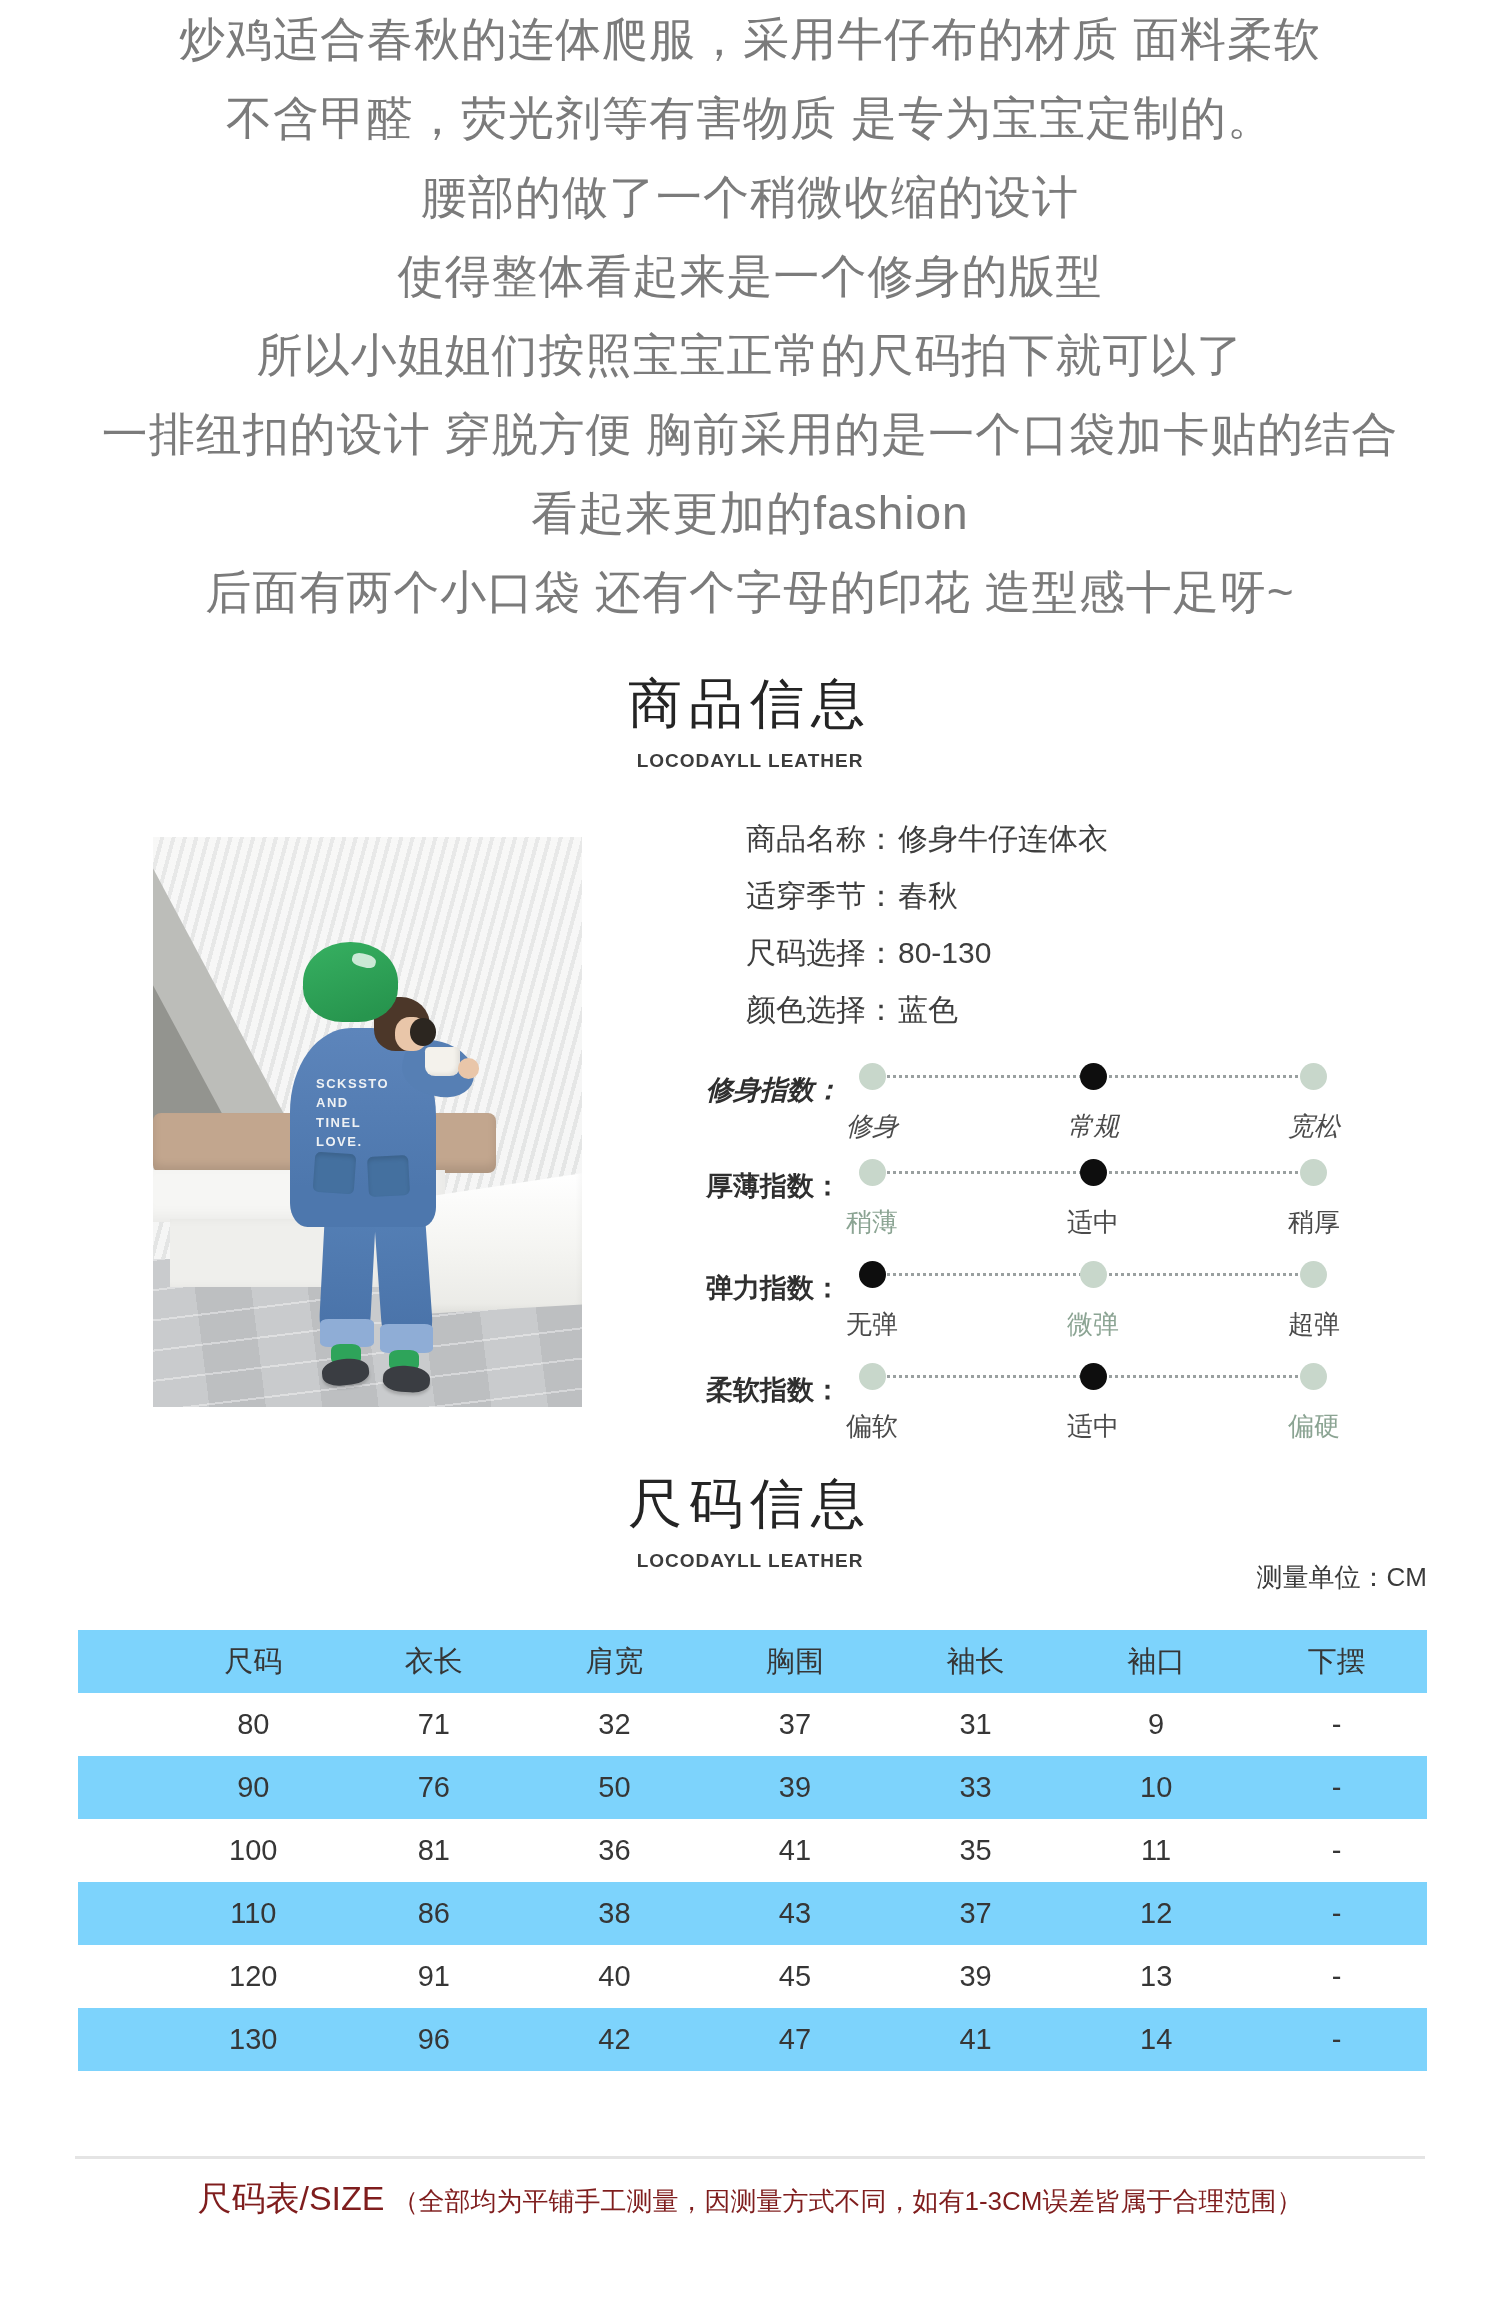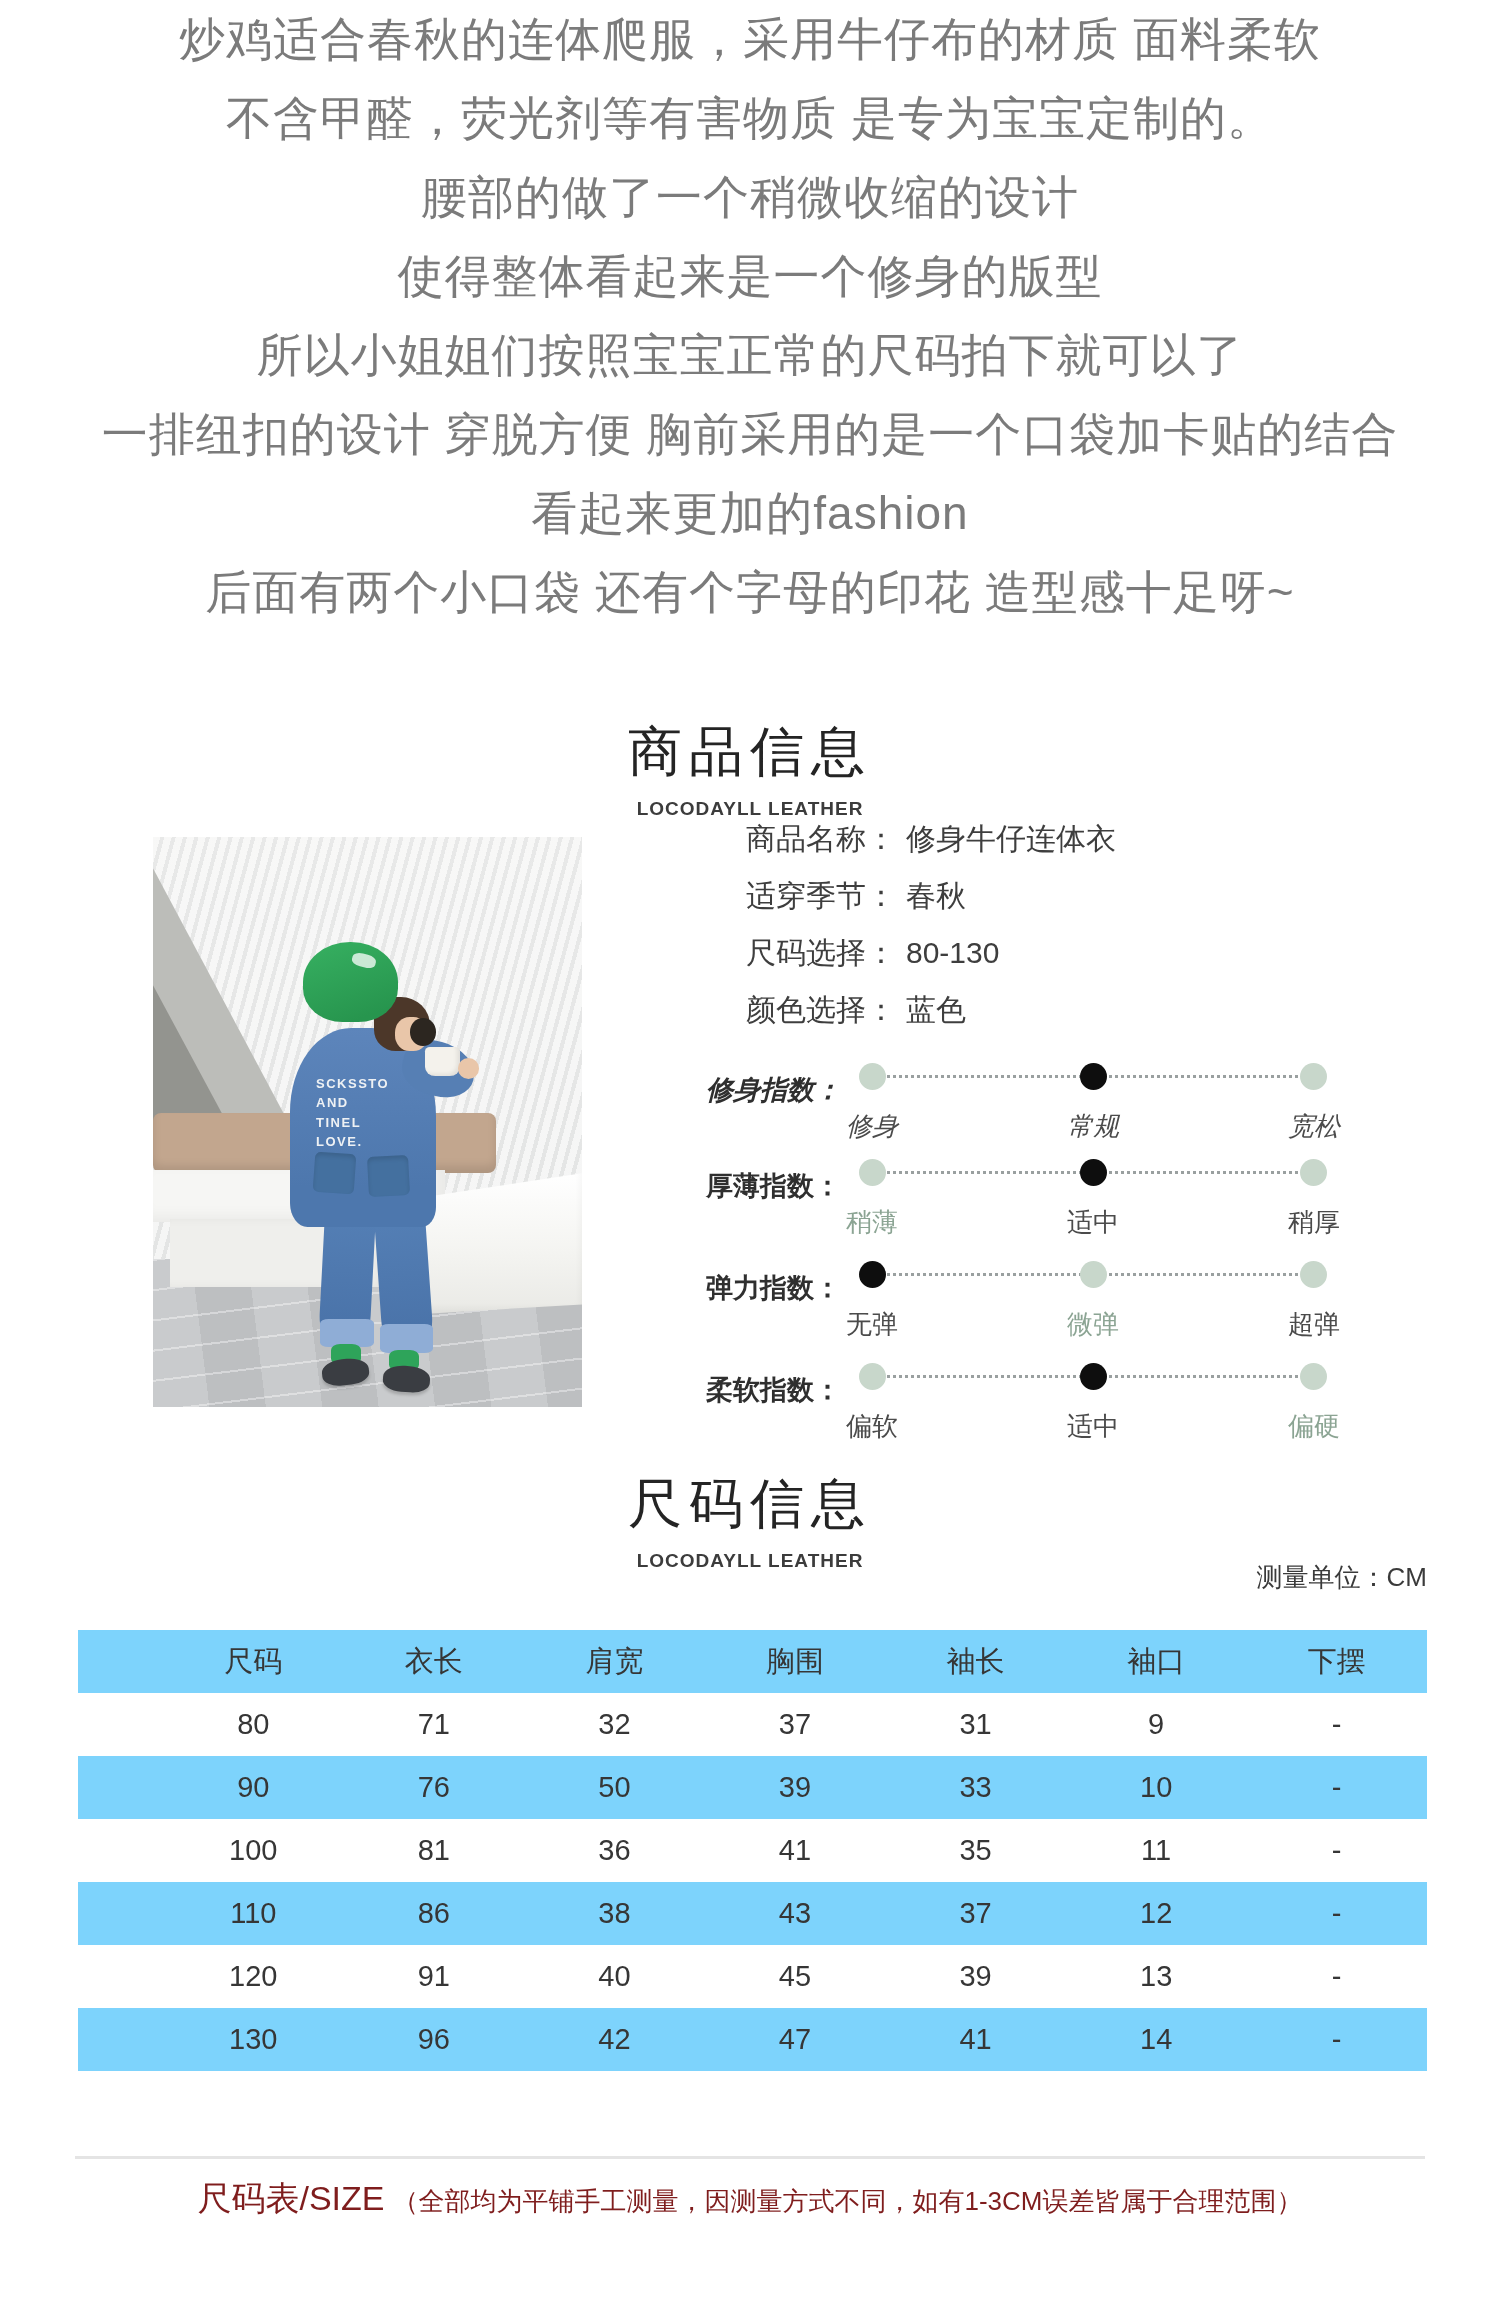--- a/index.html
+++ b/index.html
@@ -11,21 +11,21 @@
   .intro{position:absolute;top:0px;left:0;width:100%;text-align:center;
          color:#7b7b7b;font-size:46px;line-height:79px;letter-spacing:1px;white-space:nowrap;}
   .intro p{margin:0;}
   
   .sec-head{position:absolute;width:100%;text-align:center;}
   .sec-title{margin:0;font-size:54px;font-weight:500;color:#242424;letter-spacing:7px;}
   .sec-sub{margin-top:9px;font-size:19px;font-weight:700;color:#3c3c3c;letter-spacing:1px;}
   
   .fields{position:absolute;left:746px;top:810px;font-size:30px;color:#3e3e3e;}
   .frow{height:57px;line-height:57px;white-space:nowrap;}
-  .fvalue{margin-left:10px;}
+  .fvalue{margin-left:2px;}
   
   .srow{position:absolute;left:706px;display:flex;align-items:flex-start;}
   .slabel{width:132px;font-size:27px;font-weight:700;color:#2f2f2f;line-height:54px;white-space:nowrap;}
   .track{position:relative;width:470px;margin-left:20px;height:92px;}
   .track .line{position:absolute;left:6px;right:6px;top:12px;border-top:3px dotted #9aa0a0;}
   .stop{position:absolute;top:0;transform:translateX(-50%);text-align:center;}
   .dot{display:block;width:27px;height:27px;border-radius:50%;background:#c8d7cb;margin:0 auto;}
   .dot.active{background:#0e0e0e;}
   .opt{display:block;margin-top:19px;font-size:26px;color:#4b4b4b;white-space:nowrap;}
   .opt.green{color:#8ba493;}
@@ -110,21 +110,21 @@
     <p>炒鸡适合春秋的连体爬服，采用牛仔布的材质 面料柔软</p>
     <p>不含甲醛，荧光剂等有害物质 是专为宝宝定制的。</p>
     <p>腰部的做了一个稍微收缩的设计</p>
     <p>使得整体看起来是一个修身的版型</p>
     <p>所以小姐姐们按照宝宝正常的尺码拍下就可以了</p>
     <p>一排纽扣的设计 穿脱方便 胸前采用的是一个口袋加卡贴的结合</p>
     <p>看起来更加的fashion</p>
     <p>后面有两个小口袋 还有个字母的印花 造型感十足呀~</p>
   </section>
 
-  <header class="sec-head" style="top:668px;margin-top:48px;">
+  <header class="sec-head" style="top:668px;">
     <h2 class="sec-title">商品信息</h2>
     <div class="sec-sub">LOCODAYLL LEATHER</div>
   </header>
 
   <div class="photo">
     <div class="ph-wall"></div>
     <div class="ph-triangle"></div>
     <div class="ph-triangle-dark"></div>
     <div class="ph-floor"></div>
     <div class="ph-cushion"></div>

